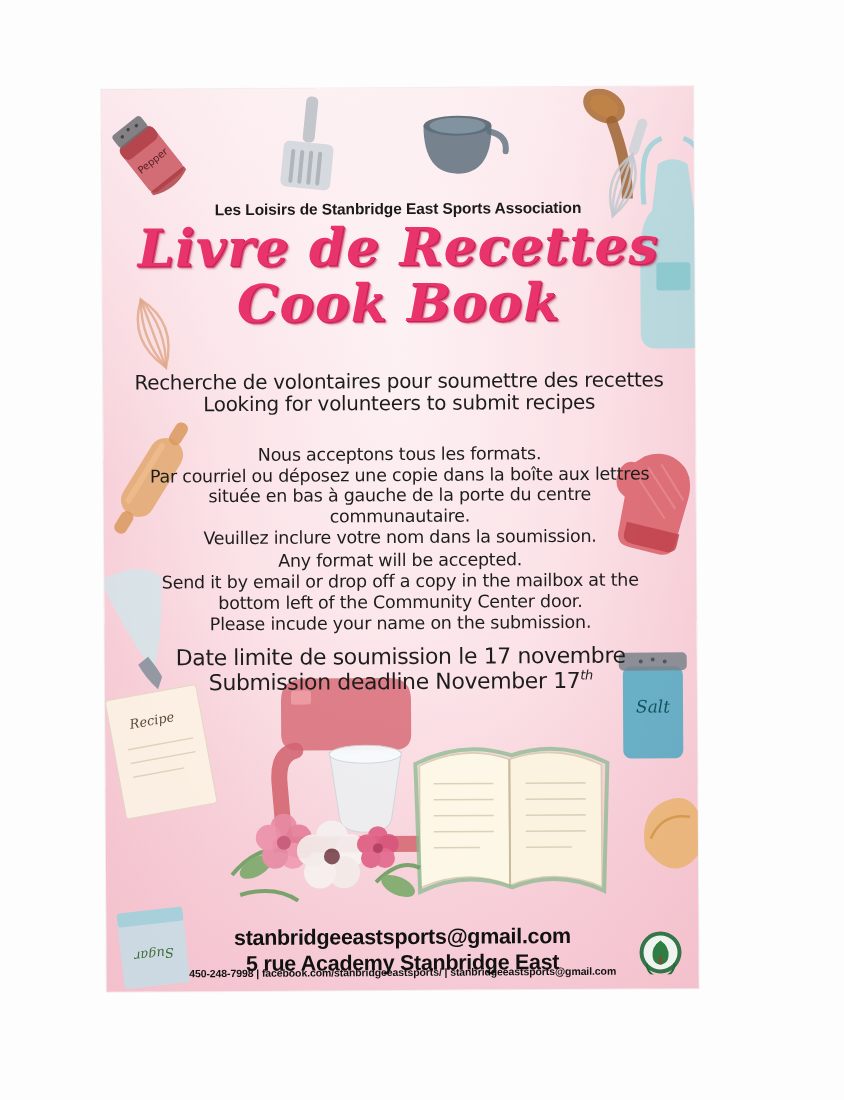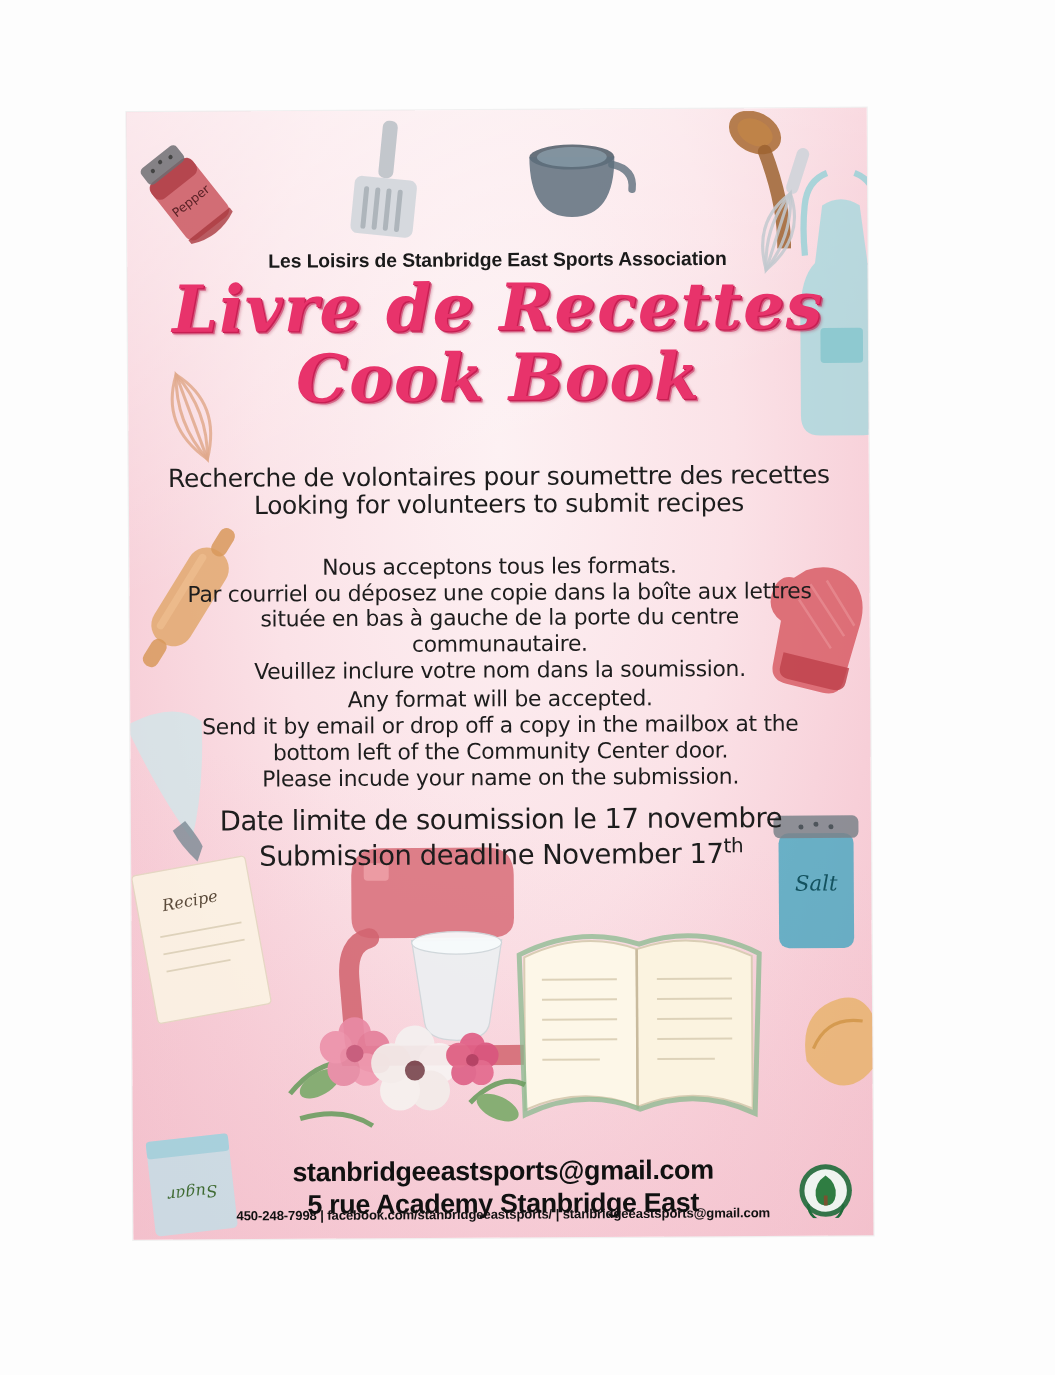--- a/index.html
+++ b/index.html
@@ -139,21 +139,21 @@
   }
 
   #deadline-block {
     position: absolute;
     top: 556px;
     left: 16px; right: 16px;
     font-size: 22px;
     line-height: 1.15;
     letter-spacing: -0.4px;
   }
-  #deadline-block sup { font-size: 16px; }
+  #deadline-block sup { font-size: 13px; font-style: italic; }
 
   #contact-block {
     position: absolute;
     top: 836px;
     left: 0; right: 0;
     font-size: 21.5px;
     font-weight: bold;
     color: #111;
     line-height: 1.22;
     letter-spacing: -0.3px;

